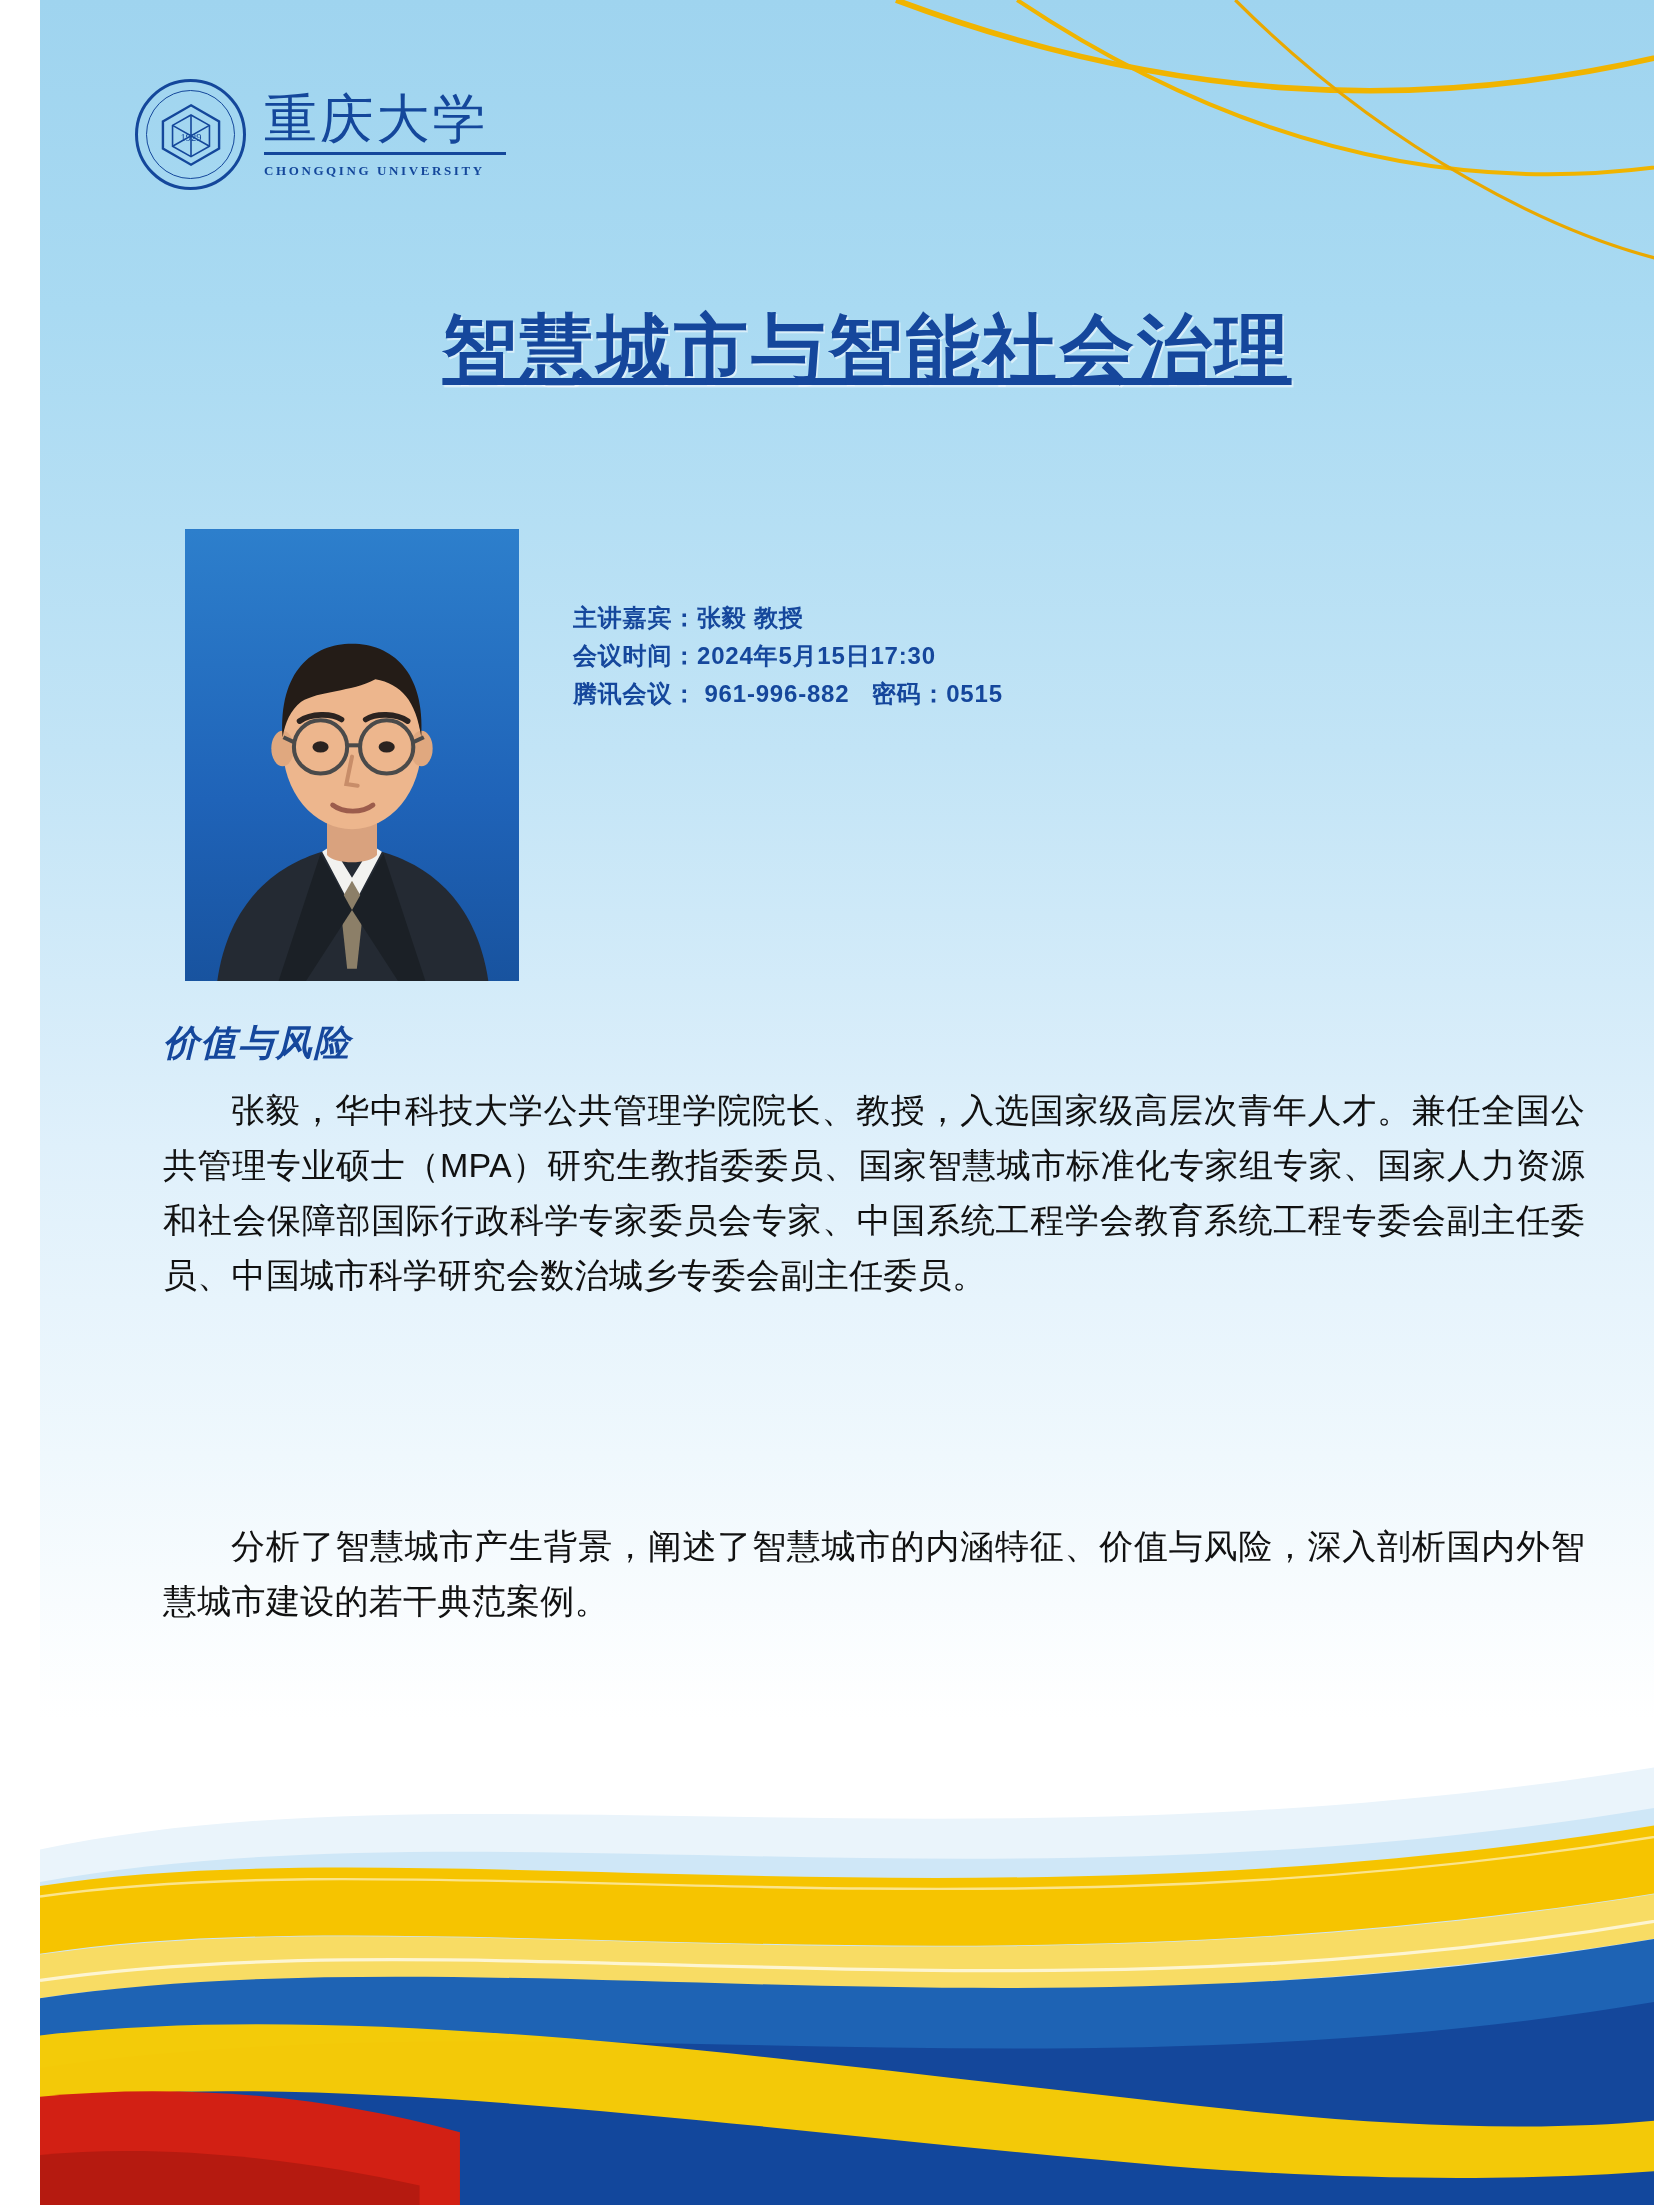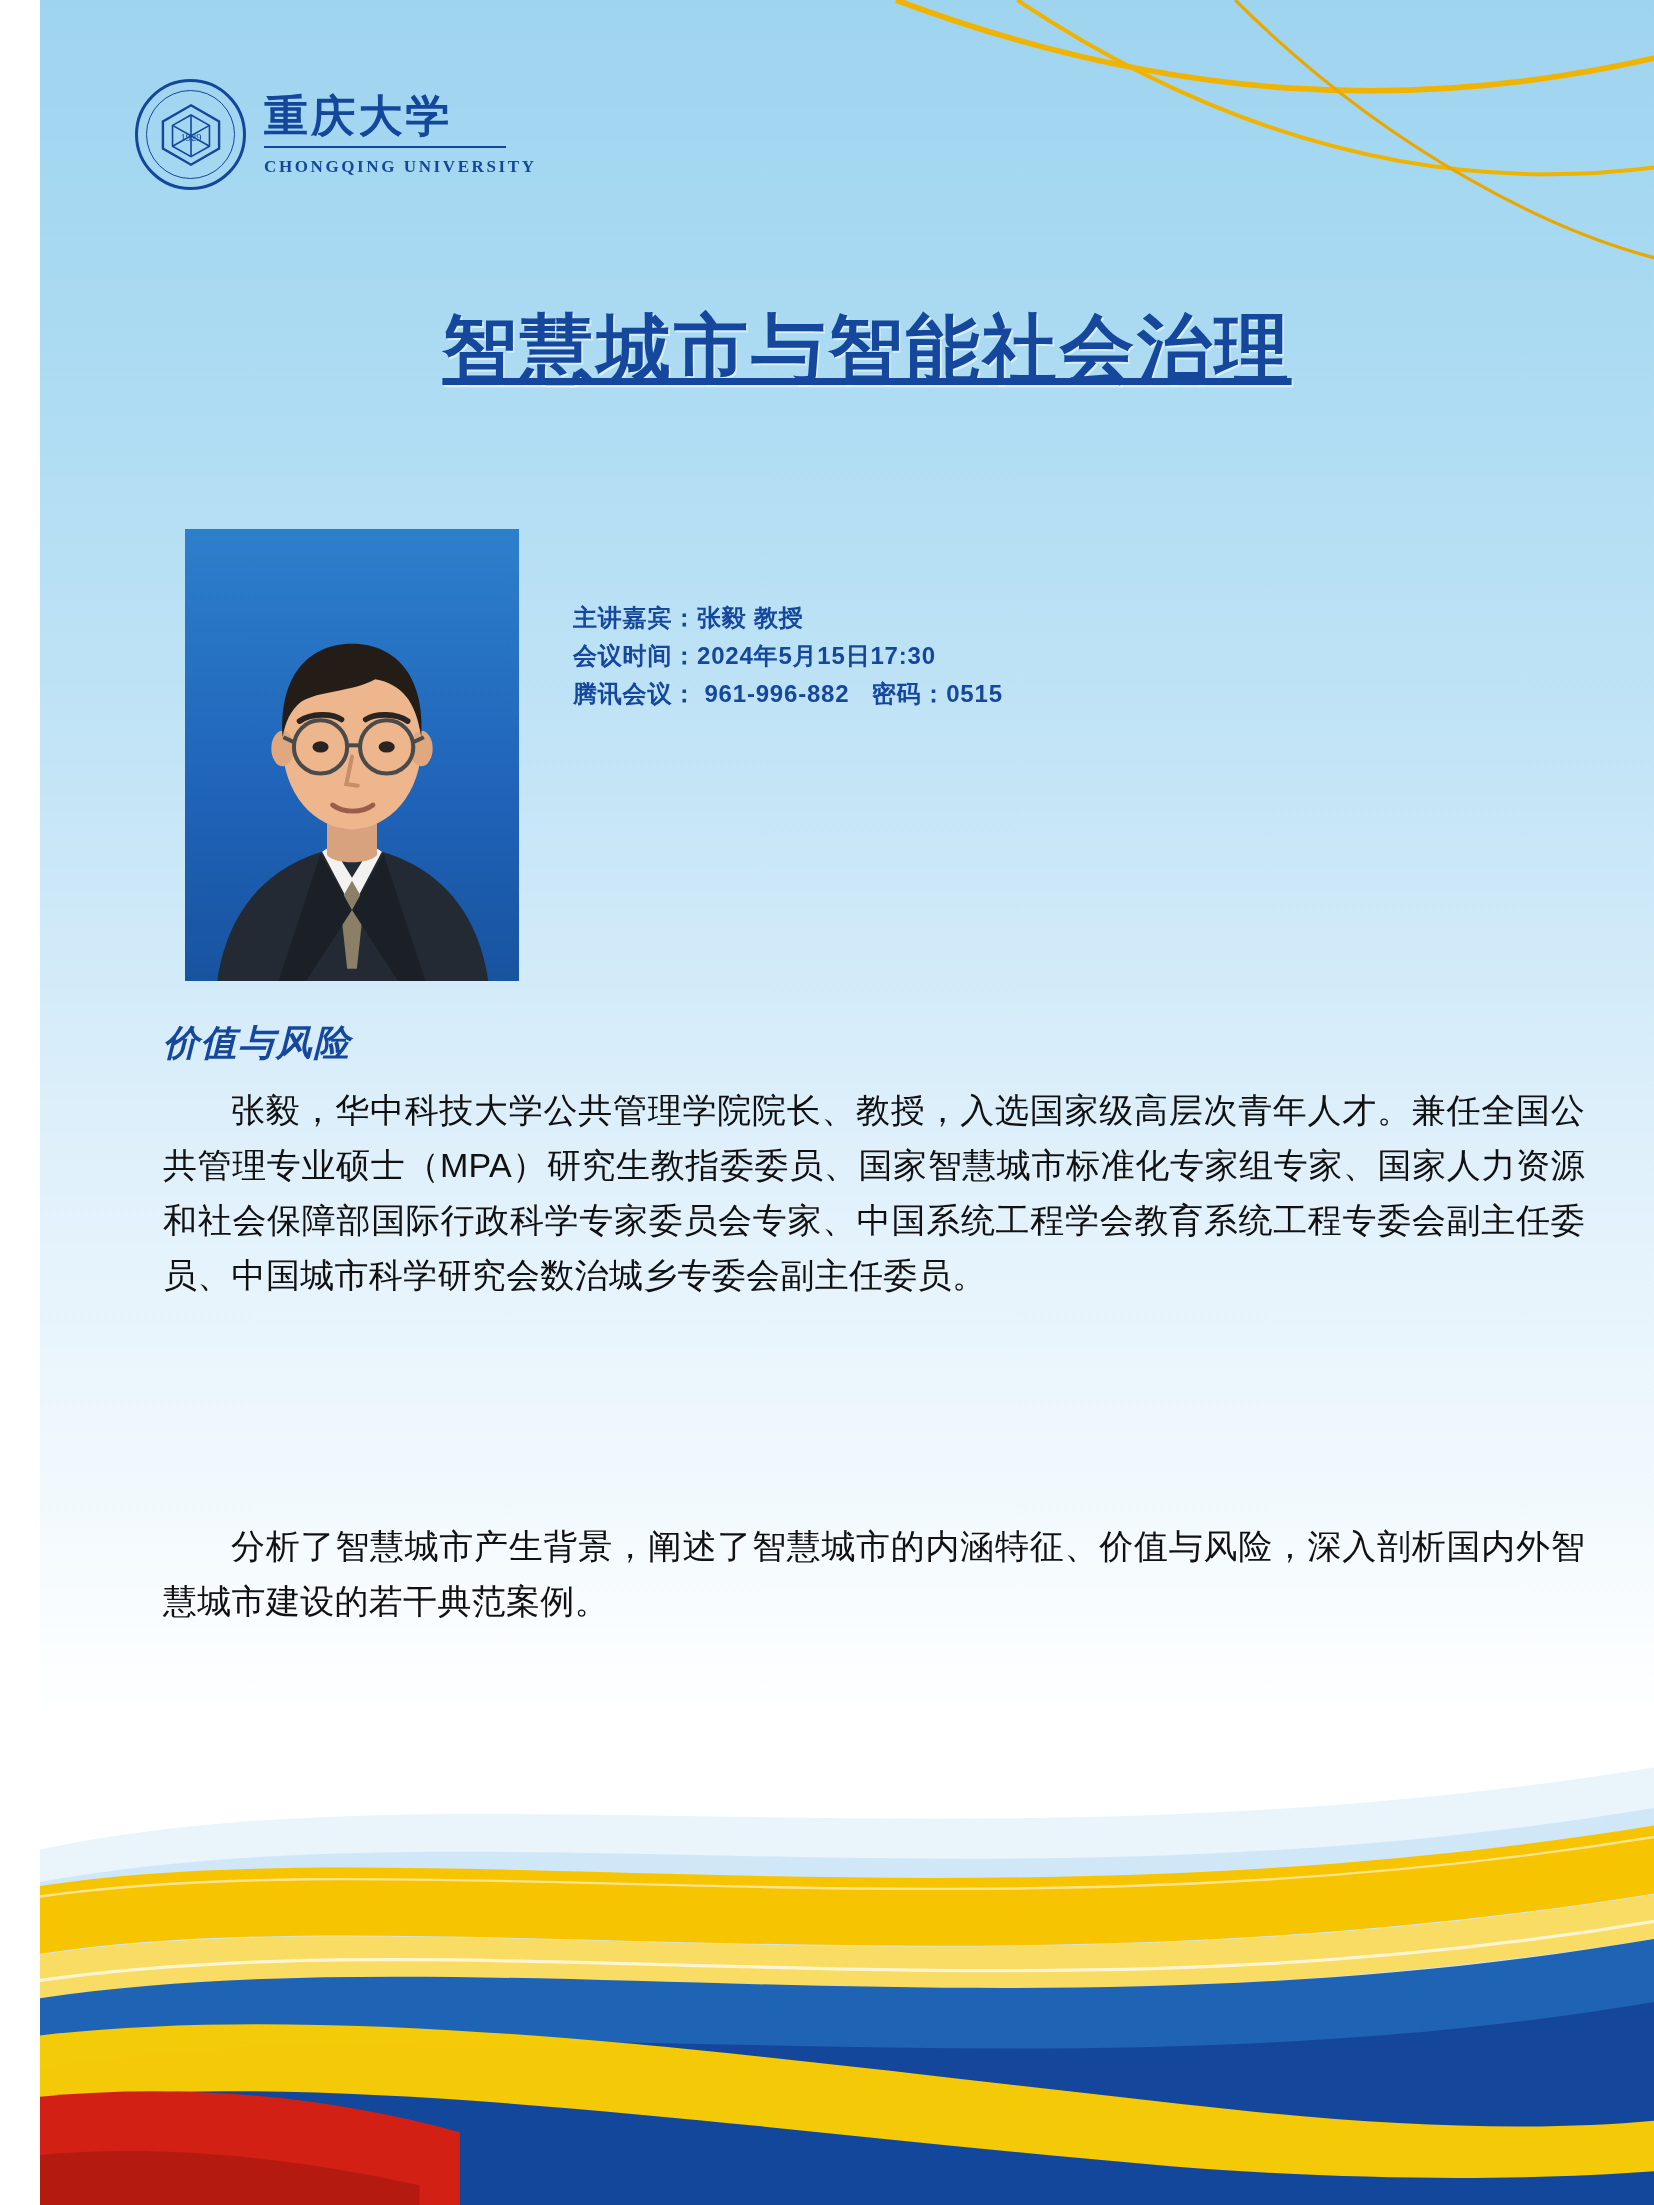--- a/index.html
+++ b/index.html
@@ -65,29 +65,29 @@
   }
   .seal-inner svg { display:block; width:69px; height:69px; }
   .logo-text {
     display: flex;
     flex-direction: column;
     justify-content: center;
     line-height: 1;
   }
   .logo-cn {
     font-family: "DejaVu Serif", "Liberation Serif", serif;
-    font-size: 44px;
-    font-weight: 700;
+    font-size: 53px;
+    font-weight: 400;
     color: #14479b;
     letter-spacing: 3.2px;
   }
   .logo-en {
     margin-top: 9.7px;
     font-family: "Liberation Serif", serif;
-    font-size: 17px;
+    font-size: 13px;
     font-weight: 700;
     color: #14479b;
     letter-spacing: 2.6px;
   }
   .logo-divider {
     width: 242px;
     height: 2.4px;
     background: #14479b;
     margin-top: 7.3px;
   }

